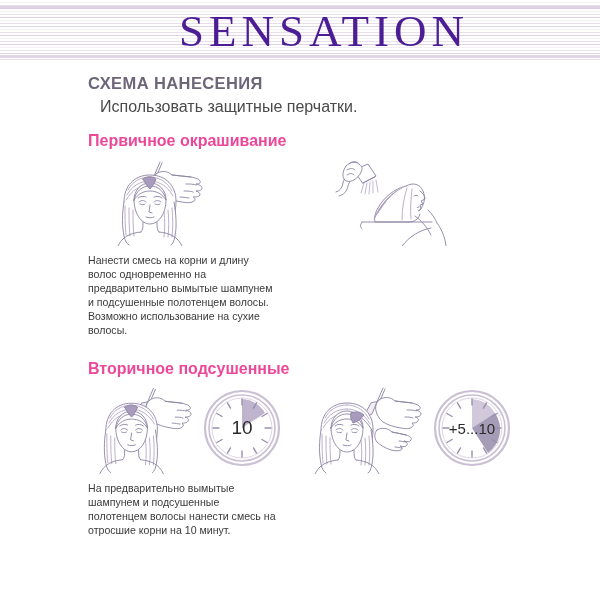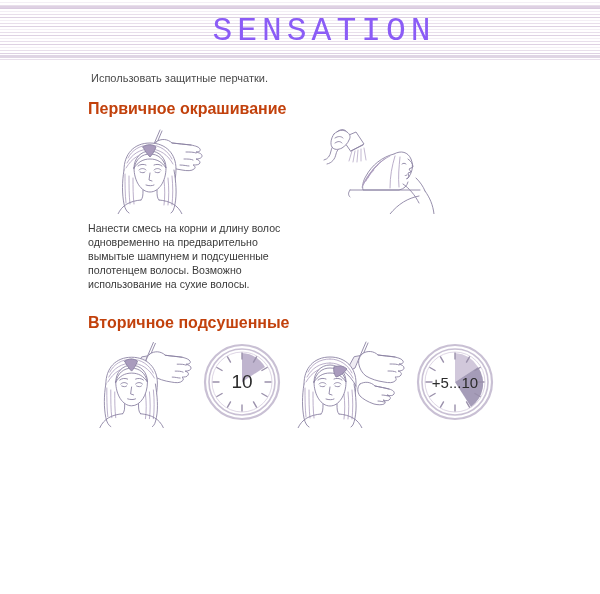--- a/index.html
+++ b/index.html
@@ -38,59 +38,59 @@
     position:absolute;left:0;right:0;top:55px;height:3px;
     background:#ddd2e2;opacity:.9;
   }
   .brand{
     position:absolute;
     left:0;right:0;top:0;bottom:0;
     display:flex;align-items:center;justify-content:center;
     padding-left:48px;
   }
   .brand-text{
-    font-family:Liberation Mono, monospace;
-    font-size:33px;
+    font-family:Liberation Serif, serif;
+    font-size:45px;
     font-weight:400;
     letter-spacing:5px;
-    color:#8b5cf6;
+    color:#4c1d95;
     line-height:1;
     white-space:nowrap;
   }
 
   
   .content{
     position:relative;
     padding:10px 0 0 88px;
     width:512px;
     box-sizing:border-box;
   }
   .doc-title{
     font-size:16.5px;
     font-weight:bold;
     letter-spacing:.4px;
     color:#6d6678;
     margin:2px 0 5px 0;
   }
   .doc-subtitle{
-    font-size:11px;
+    font-size:16px;
     color:#4a4a4a;
-    margin:0 0 16px 3px;
+    margin:0 0 16px 12px;
   }
   .section-title{
     font-size:16px;
     font-weight:bold;
-    color:#c2410c;
+    color:#ec4899;
     margin:0 0 8px 0;
   }
   .section{margin-bottom:4px;}
 
   .cols{
     display:flex;
-    gap:9px;
+    gap:26px;
   }
   .col{width:193px;}
   .col-wide{width:215px;}
 
   .figure{
     height:88px;
     display:flex;
     align-items:flex-end;
     margin-bottom:8px;
   }
@@ -118,20 +118,21 @@
   <div class="stripes"></div>
   <div class="stripes-accent"></div>
   <div class="stripes-accent2"></div>
   <div class="brand">
     <span class="brand-text">SENSATION</span>
   </div>
 </div>
 
 <div class="content">
 
+  <div class="doc-title">СХЕМА НАНЕСЕНИЯ</div>
   <div class="doc-subtitle">Использовать защитные перчатки.</div>
 
   <div class="section">
     <div class="section-title">Первичное окрашивание</div>
 
     <div class="cols">
 
       <div class="col">
         <div class="figure">
           <svg width="180" height="88" viewBox="0 0 180 88" fill="none" stroke="#8b82a3" stroke-width="0.9" stroke-linecap="round" stroke-linejoin="round">
@@ -313,20 +314,21 @@
                   <path d="M24.5 64.1 L27.5 58.9"></path>
                 <path d="M13.9 53.5 L19.1 50.5"></path>
                   <path d="M10 39 L16 39"></path>
                 <path d="M13.9 24.5 L19.1 27.5"></path>
                   <path d="M24.5 13.9 L27.5 19.1"></path>
               </g>
               <text class="dial-label" x="39" y="45" text-anchor="middle" font-family="Liberation Sans, sans-serif" font-size="19" fill="#2b2b2b">10</text>
             </svg>
           </div>
         </div>
+        <p class="para">На предварительно вымытые шампунем и подсушенные полотенцем волосы нанести смесь на отросшие корни на 10 минут.</p>
       </div>
 
       <div class="col-wide">
         <div class="figure with-dial">
           <svg width="120" height="88" viewBox="0 0 120 88" fill="none" stroke="#8b82a3" stroke-width="0.9" stroke-linecap="round" stroke-linejoin="round">
 
             <path d="M76 2 L70 16"></path>
               <path d="M78 3 L72 17"></path>
             <path d="M70 16 L65 28 L61 30 L59 26 L64 17 Z" fill="#efecf3"></path>
             <path d="M72 14 c5 -4 12 -3 16 1 c6 1 12 1 17 2 c4 1 7 2 8 4 c1 2 -1 3 -4 3 c3 1 5 2 5 4 c0 2 -3 3 -6 3 c3 1 4 2 3 4 c-1 2 -4 2 -6 2 c1 1 2 3 0 4 c-2 2 -6 2 -11 1 c-7 -1 -13 -3 -18 -6 c-4 -3 -6 -7 -7 -11 c-1 -4 0 -8 3 -11 Z" fill="#ffffff"></path>

